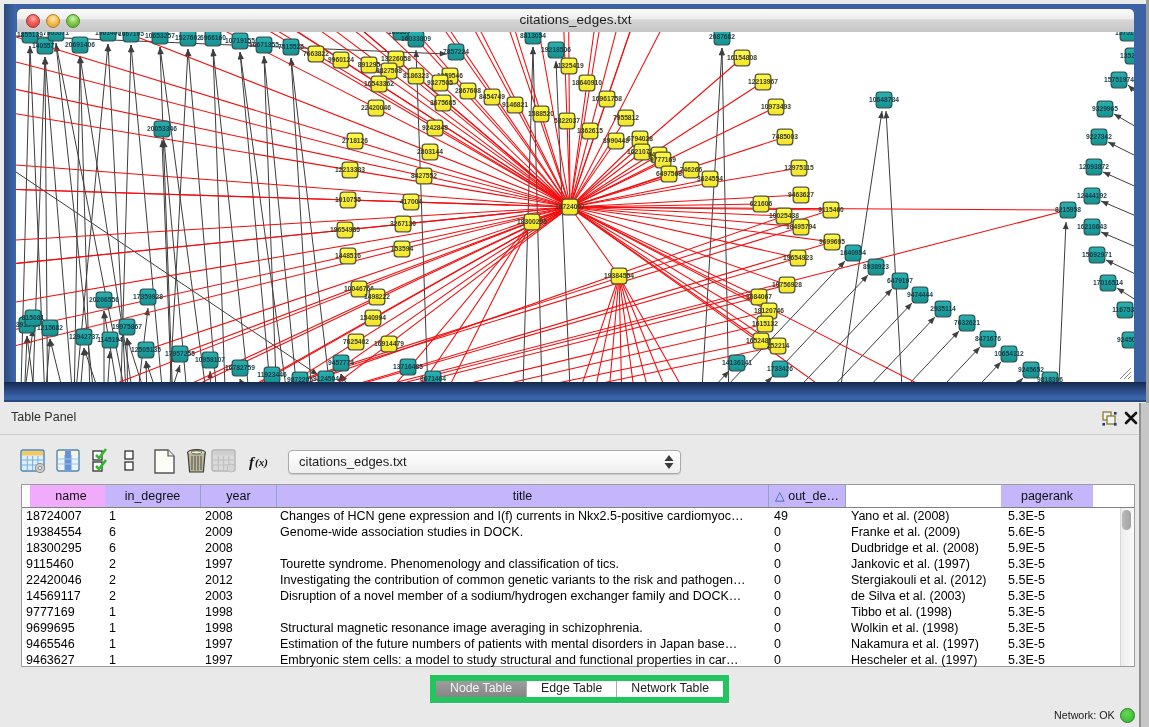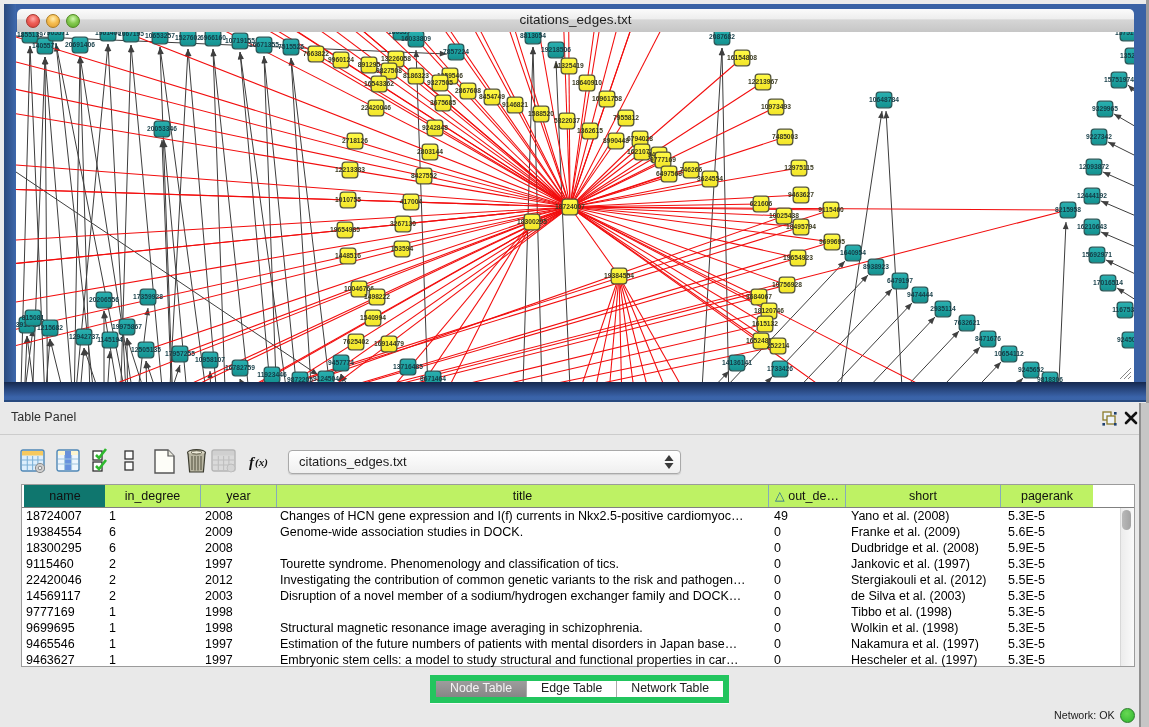--- a/index.html
+++ b/index.html
@@ -38,21 +38,21 @@
 
 #toolbar{left:16px;top:447px;width:270px;height:30px}
 #dropdown{left:288px;top:450px;width:391px;height:22px;border:1px solid #a9a9a9;
  border-radius:4px;background:linear-gradient(180deg,#ffffff,#efefef);
  box-shadow:0 1px 1px rgba(0,0,0,0.12)}
 #ddtext{left:10px;top:3px;font-size:13px;color:#1c1c1c}
 
 #tbl{left:21px;top:484px;width:1114px;height:183px;background:#fff;
  border:1px solid #9b9b9b;box-sizing:border-box}
 .hcell{position:absolute;top:0;height:22px;box-sizing:border-box;
- background:#bef264;border-right:1px solid #86aabb;font-size:12.5px;
+ background:#c4b5fd;border-right:1px solid #86aabb;font-size:12.5px;
  color:#111;text-align:center;line-height:22px}
 #hrow{position:absolute;left:0;top:0;width:1112px;height:22px;
  border-bottom:1px solid #808080;background:#fff}
 .trow{position:absolute;left:0;width:1112px;height:16px;font-size:12.5px;
  color:#000;white-space:nowrap}
 .tc{position:absolute;top:0}
 
 #sbar{position:absolute;left:1098px;top:23px;width:13px;height:158px;
  background:linear-gradient(90deg,#ececec,#fafafa);border-left:1px solid #d8d8d8}
 #sthumb{position:absolute;left:1100px;top:25px;width:9px;height:20px;
@@ -1072,26 +1072,25 @@
 <div id="dropdown" class="abs">
   <div id="ddtext" class="abs">citations_edges.txt</div>
   <svg class="abs" style="left:374px;top:3px" width="12" height="16">
     <path d="M6 1 L10.5 7 H1.5 Z" fill="#3a3a3a"></path>
     <path d="M6 15 L10.5 9 H1.5 Z" fill="#3a3a3a"></path>
   </svg>
 </div>
 
 <div id="tbl" class="abs">
   <div id="hrow">
-    <div class="hcell" style="left:2px;width:83px;background:#0f766e;border-right:1px solid #9a9a9a">name</div>
+    <div class="hcell" style="left:8px;width:83px;background:#f0abfc;border-right:1px solid #9a9a9a">name</div>
     <div class="hcell" style="left:83px;width:96px">in_degree</div>
     <div class="hcell" style="left:179px;width:76px">year</div>
     <div class="hcell" style="left:255px;width:492px">title</div>
     <div class="hcell" style="left:747px;width:77px"><span style="color:#1d5e96">△</span>&nbsp;out_de…</div>
-    <div class="hcell" style="left:824px;width:155px">short</div>
     <div class="hcell" style="left:979px;width:92px;border-right:none">pagerank</div>
   </div>
   <div class="trow" style="top:24px">
       <span class="tc" style="left:4px">18724007</span>
       <span class="tc" style="left:87px">1</span>
       <span class="tc" style="left:183px">2008</span>
       <span class="tc" style="left:258px">Changes of HCN gene expression and I(f) currents in Nkx2.5-positive cardiomyoc…</span>
       <span class="tc" style="left:752px">49</span>
       <span class="tc" style="left:829px">Yano et al. (2008)</span>
       <span class="tc" style="left:986px">5.3E-5</span>

